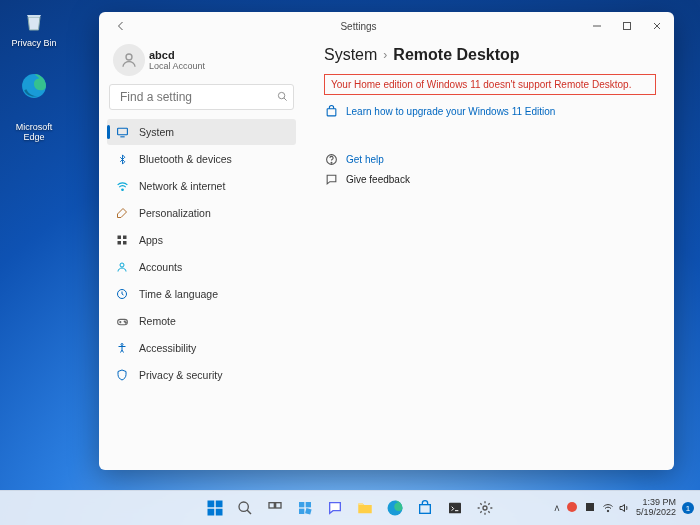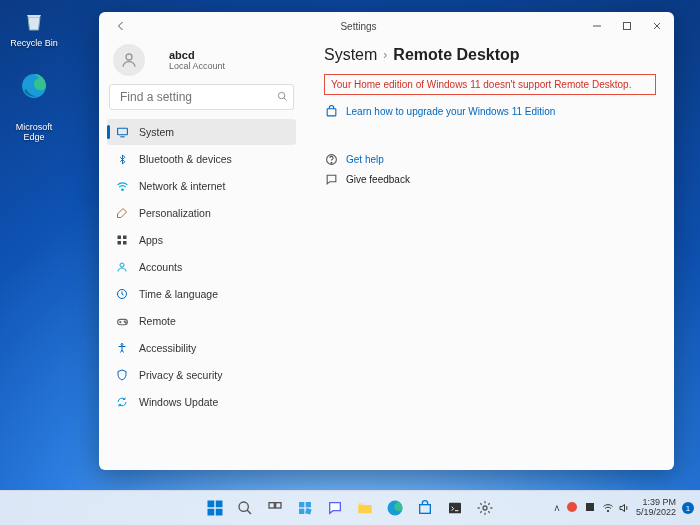--- a/index.html
+++ b/index.html
@@ -51,21 +51,21 @@
   .win-btn { width:30px;height:24px;display:flex;align-items:center;justify-content:center;color:#555;cursor:pointer;}
 
   .body {
     flex:1; display:flex; min-height:0;
   }
   .sidebar {
     width: 205px; display:flex; flex-direction:column;
     padding-right:2px;
   }
   .account-row {
-    display:flex; align-items:center; gap:24px;
+    display:flex; align-items:center; gap:4px;
     padding: 4px 10px 8px 14px;
   }
   .avatar {
     width:32px;height:32px;border-radius:50%;
     background:#e9e9e9;display:flex;align-items:center;justify-content:center;color:#888;
   }
   .account-text .name { font-size:11px; font-weight:600; color:#222;}
   .account-text .type { font-size:9px; color:#666;}
 
   .search-wrap { padding: 0 10px 8px 10px; }
@@ -159,21 +159,21 @@
 
 <div class="desktop">
 
   <div class="desktop-icon recycle">
     <span class="glyph">
       <svg width="24" height="24" viewBox="0 0 24 24">
           <path fill="#d9e6f2" stroke="#8aa" stroke-width="1" d="M6 7h12l-1.5 13h-9z"></path>
           <path fill="#cfe0ee" d="M5 5h14l-1 2H6z"></path>
         </svg>
     </span>
-    <span>Recycle Bin</span>
+    <span>Privacy Bin</span>
   </div>
 
   <div class="desktop-icon edge">
     <span class="glyph">
       <svg width="26" height="26" viewBox="0 0 24 24">
           <circle cx="12" cy="12" r="11" fill="#199bd7"></circle>
           <path fill="#35c18f" d="M12 1a11 11 0 0 1 11 11c0 2-1 4-5 4-5 0-6-4-6-6 0-3 2-5 5-5-2-2-5-4-5-4z"></path>
           <path fill="#0b6e99" d="M3 16c2 5 8 7 13 5-4 1-9-1-11-6z"></path>
         </svg>
     </span>
@@ -319,29 +319,20 @@
               </span>
             <span>Accessibility</span>
           </div>
           <div class="nav-item">
             <span class="nicon ic-priv">
                 <svg width="12" height="12" viewBox="0 0 24 24" fill="none" stroke="currentColor" stroke-width="2">
                   <path d="M12 2l8 3v6c0 5-3 9-8 11-5-2-8-6-8-11V5z"></path>
                 </svg>
               </span>
             <span>Privacy &amp; security</span>
-          </div>
-          <div class="nav-item">
-            <span class="nicon ic-upd">
-                <svg width="12" height="12" viewBox="0 0 24 24" fill="none" stroke="currentColor" stroke-width="2">
-                  <path d="M4 12a8 8 0 0 1 14-5M20 12a8 8 0 0 1-14 5"></path>
-                  <path d="M18 3v4h-4M6 21v-4h4"></path>
-                </svg>
-              </span>
-            <span>Windows Update</span>
           </div>
         </div>
       </div>
 
       <div class="main">
         <div class="breadcrumb">
           <span class="crumb">System</span>
           <span class="sep">›</span>
           <span class="current">Remote Desktop</span>
         </div>

